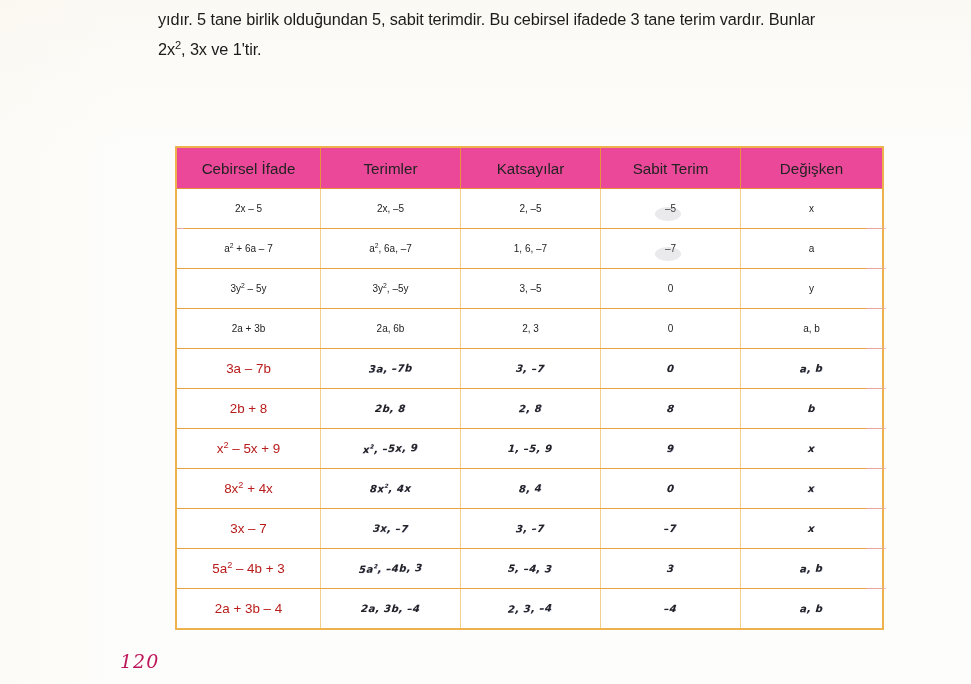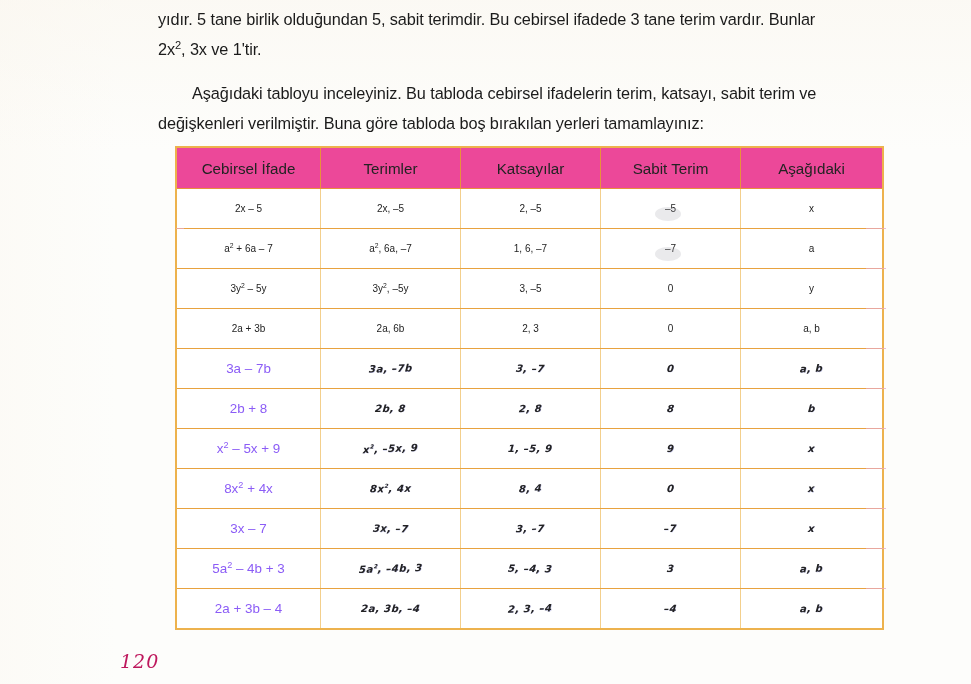--- a/index.html
+++ b/index.html
@@ -74,21 +74,21 @@
     border-bottom-color:#e8a23f;
     border-left-color:#f3cf8c;
     border-right-color:#f3cf8c;
   }
   
   table.alg{
     outline:2px solid #edb24d;
     outline-offset:-1px;
   }
   
-  tr.hand td.printed{font-size:13.4px;color:#8b5cf6;}
+  tr.hand td.printed{font-size:13.4px;color:#b91c1c;}
 
   
   td.hw{
     font-family:"DejaVu Sans", sans-serif;
     color:#2b2f9e;
     font-size:25px;
     font-style:italic;
     font-weight:600;
     letter-spacing:0.5px;
     transform:none;
@@ -135,39 +135,38 @@
 </head>
 <body>
 
 <div class="paper-tint"></div>
 
 <div class="prose">
   <p>
     <span>yıdır. 5 tane birlik olduğundan 5, sabit terimdir. Bu cebirsel ifadede 3 tane terim vardır. Bunlar</span><br>
     <span>2x</span><sup>2</sup><span>, 3x ve 1'tir.</span>
   </p>
-  <p class="indent">Aşağıdaki tabloyu inceleyiniz. Bu tabloda cebirsel ifadelerin terim, katsayı, sabit terim ve değişkenleri verilmiştir. Buna göre tabloda boş bırakılan yerleri tamamlayınız:</p>
 </div>
 
 <div class="table-wrap">
   <table class="alg">
     <colgroup>
       <col class="c1">
         <col class="c2">
         <col class="c3">
         <col class="c4">
         <col class="c5">
     </colgroup>
     <thead>
       <tr>
         <th>Cebirsel İfade</th>
         <th>Terimler</th>
         <th>Katsayılar</th>
         <th>Sabit Terim</th>
-        <th>Aşağıdaki</th>
+        <th>Değişken</th>
       </tr>
     </thead>
     <tbody id="table-body">
         <tr>
           <td><span>2x – 5</span></td>
           <td><span>2x, –5</span></td>
           <td><span>2, –5</span></td>
           <td class="faded smudge"><span>–5</span></td>
           <td><span>x</span></td>
         </tr>

